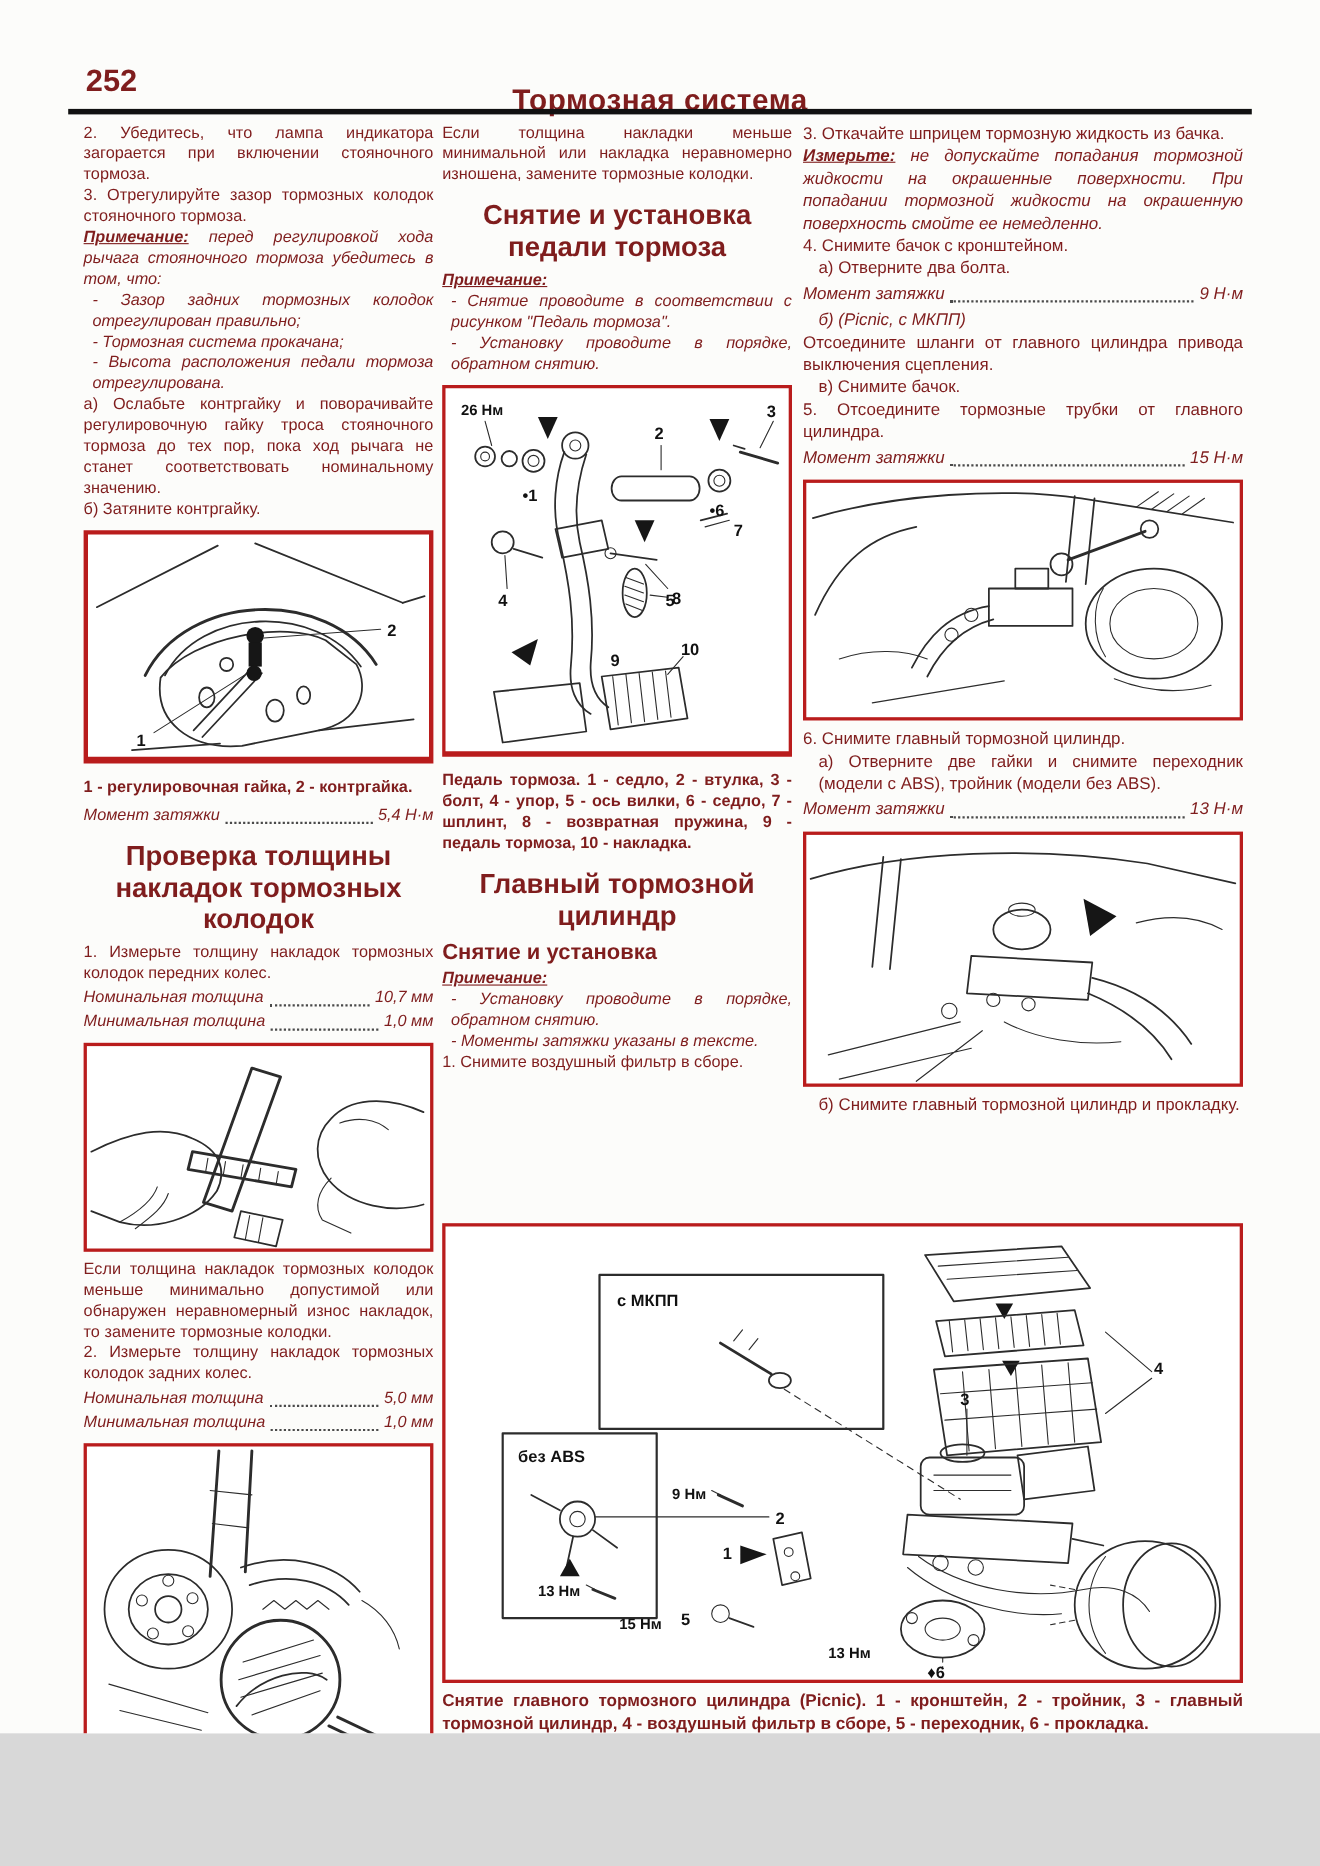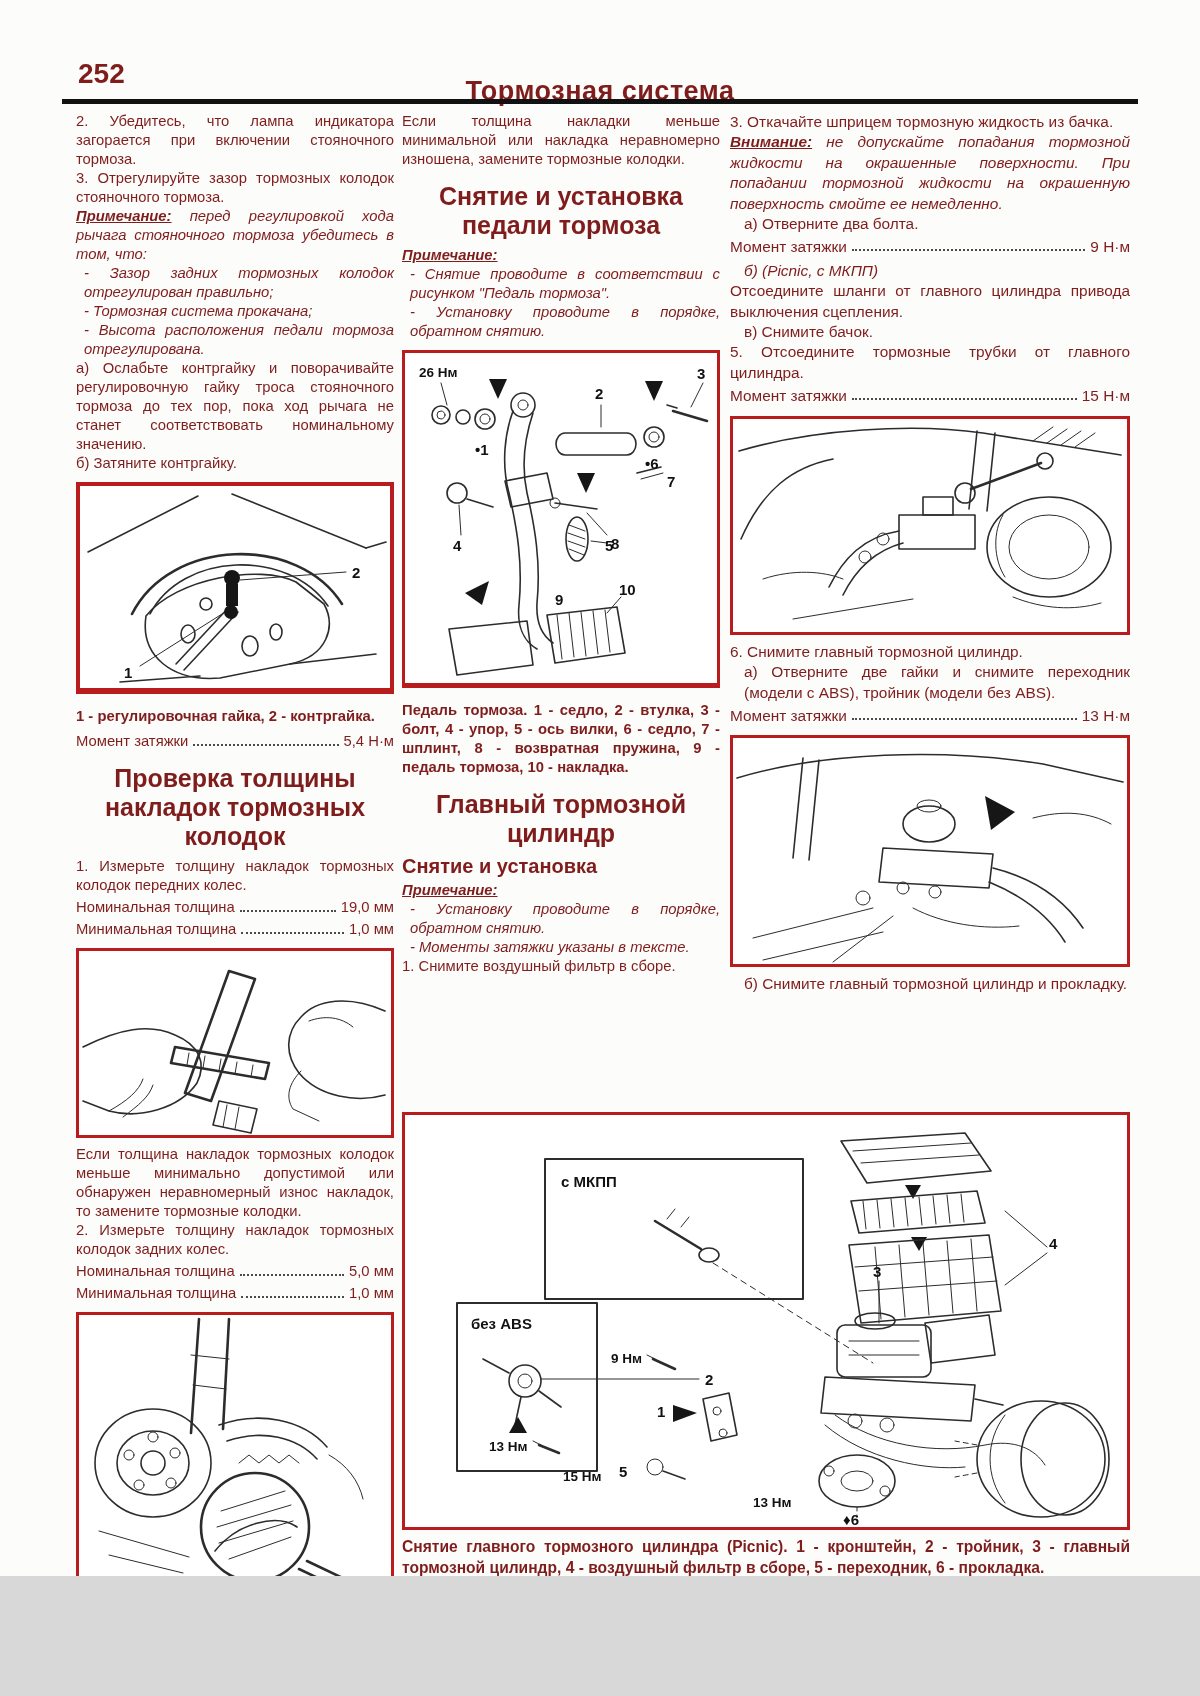--- a/index.html
+++ b/index.html
@@ -13,21 +13,21 @@
   
   .col{position:absolute;top:112px;font-size:14.8px;line-height:19px;text-align:justify;}
   .col-left{left:76px;width:318px;}
   .col-mid{left:402px;width:318px;}
   .col-right{left:730px;width:400px;font-size:15.4px;line-height:20.4px;}
   p{margin:0;}
   .it{font-style:italic;}
   .note-label{font-style:italic;font-weight:bold;text-decoration:underline;}
   .nitem{font-style:italic;padding-left:8px;}
   .sub{padding-left:14px;}
-  .spec{display:flex;align-items:flex-start;margin:3px 0;}
+  .spec{display:flex;align-items:center;font-style:italic;margin:3px 0;}
   .spec .leader{flex:1;border-bottom:2px dotted #4a4a4a;margin:0 5px;height:12px;min-width:18px;}
   .h1{font-size:25px;line-height:29px;font-weight:bold;text-align:center;margin:13px 0 6px;}
   .h2{font-size:20px;line-height:24px;font-weight:bold;text-align:left;margin:2px 0 3px;}
   .figure{border:3px solid #b91c1c;margin:9px 0 7px;background:#fff;}
   .fig-thick{border-width:4px;border-bottom-width:6px;}
   .fig-capline{border-bottom-width:5px;}
   .figcap{font-weight:bold;margin:13px 0 6px;}
   svg{display:block;}
   svg path,svg ellipse,svg circle,svg line,svg rect,svg polyline{
       fill:none;stroke:#2c2c2c;stroke-width:1.6;stroke-linecap:round;stroke-linejoin:round;}
@@ -92,21 +92,21 @@
       <span>Момент затяжки</span>
       <span class="leader"></span>
       <span>5,4 Н·м</span>
     </div>
 
     <h2 class="h1">Проверка толщины накладок тормозных колодок</h2>
     <p>1. Измерьте толщину накладок тормозных колодок передних колес.</p>
     <div class="spec">
       <span>Номинальная толщина</span>
       <span class="leader"></span>
-      <span>19,0 мм</span>
+      <span>10,7 мм</span>
     </div>
     <div class="spec">
       <span>Минимальная толщина</span>
       <span class="leader"></span>
       <span>1,0 мм</span>
     </div>
 
     <div class="figure">
       <svg width="312" height="184" viewBox="0 0 312 184">
         <g>
@@ -233,21 +233,22 @@
     <h2 class="h1">Главный тормозной цилиндр</h2>
     <div class="h2">Снятие и установка</div>
     <p><span class="note-label">Примечание:</span></p>
     <p class="nitem">- Установку проводите в порядке, обратном снятию.</p>
     <p class="nitem">- Моменты затяжки указаны в тексте.</p>
     <p>1. Снимите воздушный фильтр в сборе.</p>
   </div>
 
   <div class="col col-right">
     <p>3. Откачайте шприцем тормозную жидкость из бачка.</p>
-    <p class="it"><span class="note-label">Внимание:</span><span> не допускайте попадания тормозной жидкости на окрашенные поверхности. При попадании тормозной жидкости на окрашенную поверхность смойте ее немедленно.</span></p>
+    <p class="it"><span class="note-label">Измерьте:</span><span> не допускайте попадания тормозной жидкости на окрашенные поверхности. При попадании тормозной жидкости на окрашенную поверхность смойте ее немедленно.</span></p>
+    <p>4. Снимите бачок с кронштейном.</p>
     <p class="sub">а) Отверните два болта.</p>
     <div class="spec">
       <span>Момент затяжки</span>
       <span class="leader"></span>
       <span>9 Н·м</span>
     </div>
     <p class="sub it">б) (Picnic, с МКПП)</p>
     <p>Отсоедините шланги от главного цилиндра привода выключения сцепления.</p>
     <p class="sub">в) Снимите бачок.</p>
     <p>5. Отсоедините тормозные трубки от главного цилиндра.</p>

